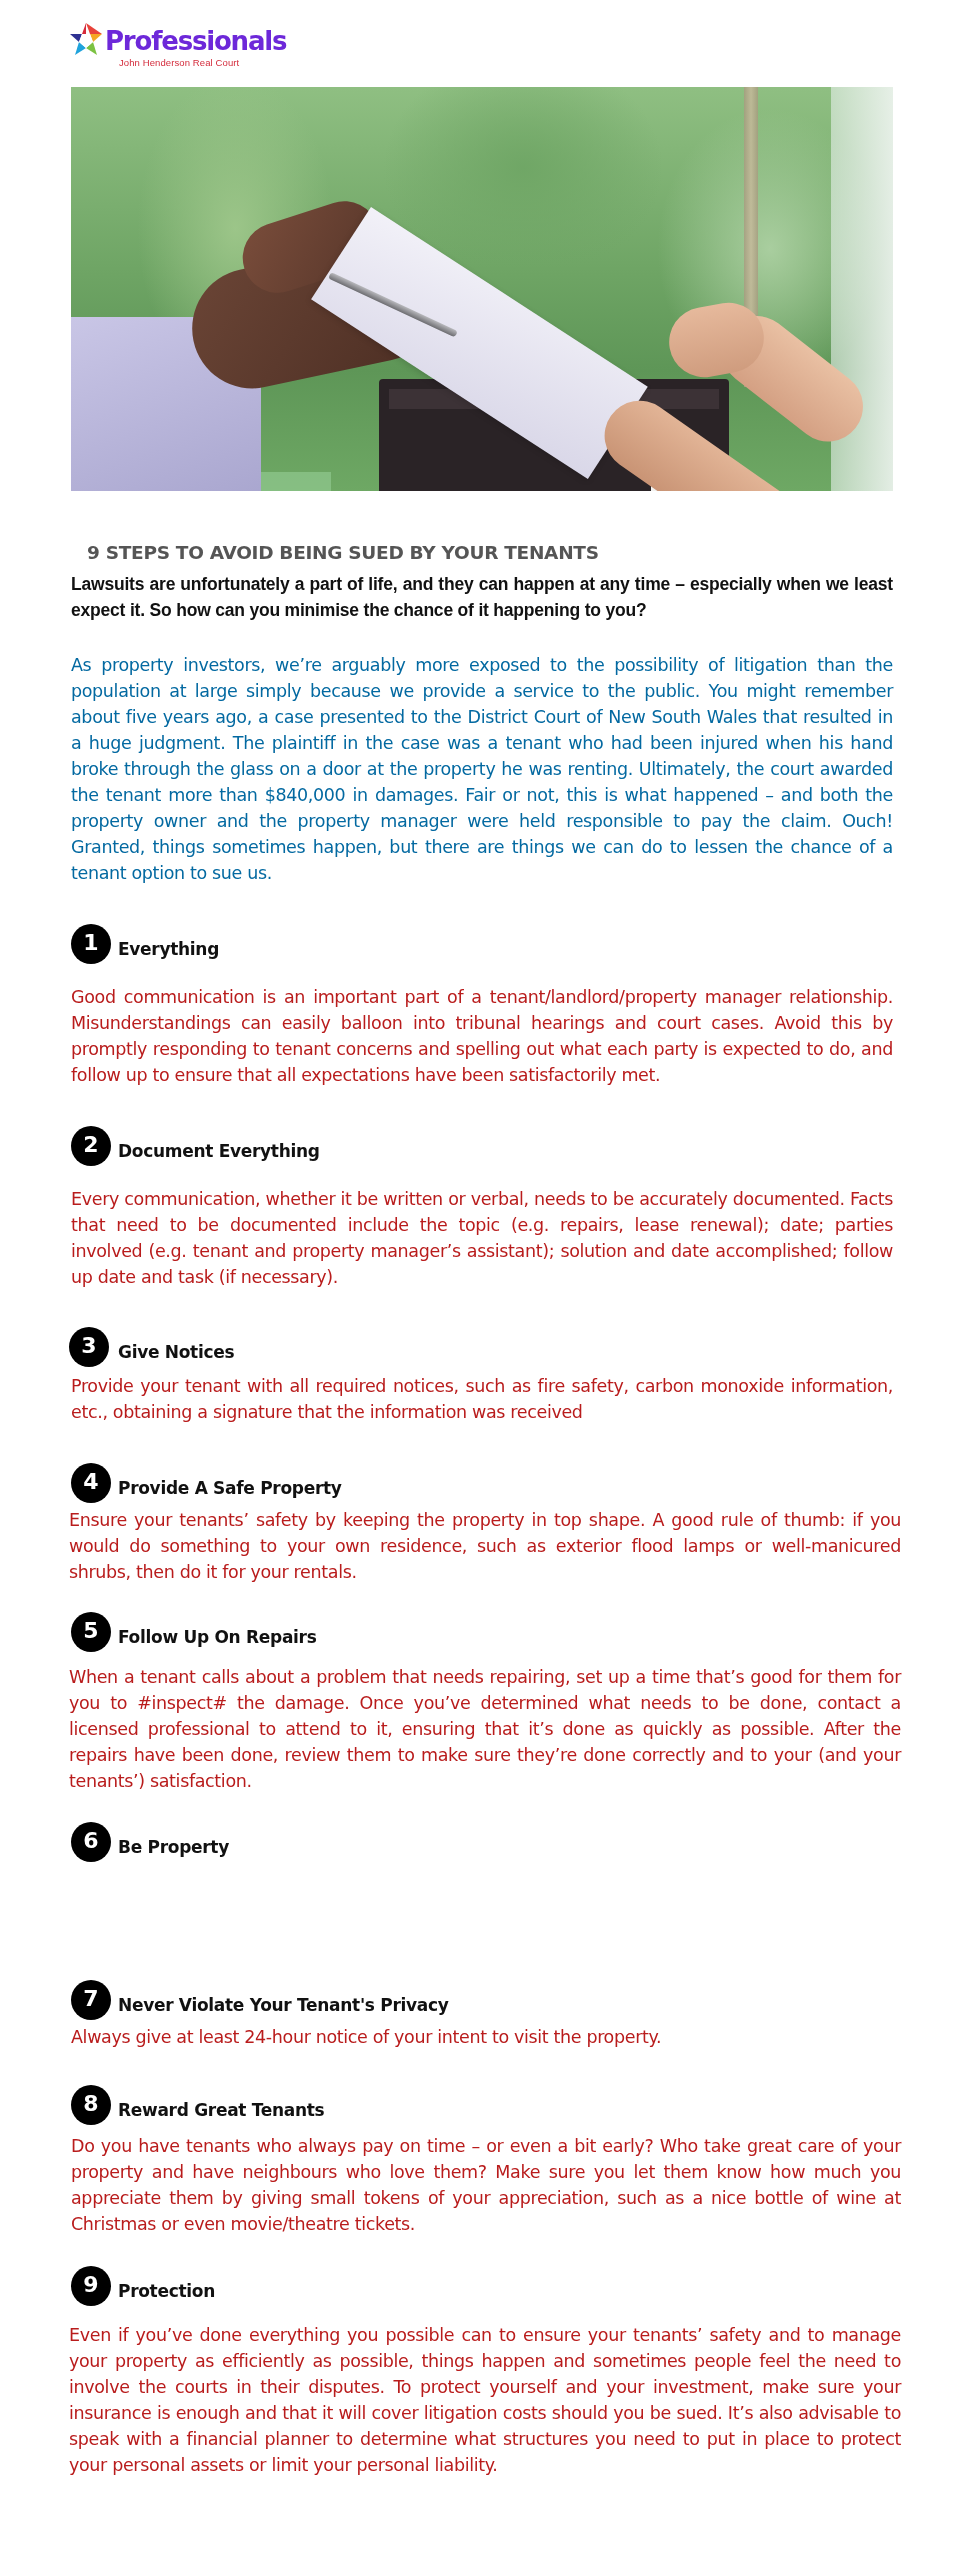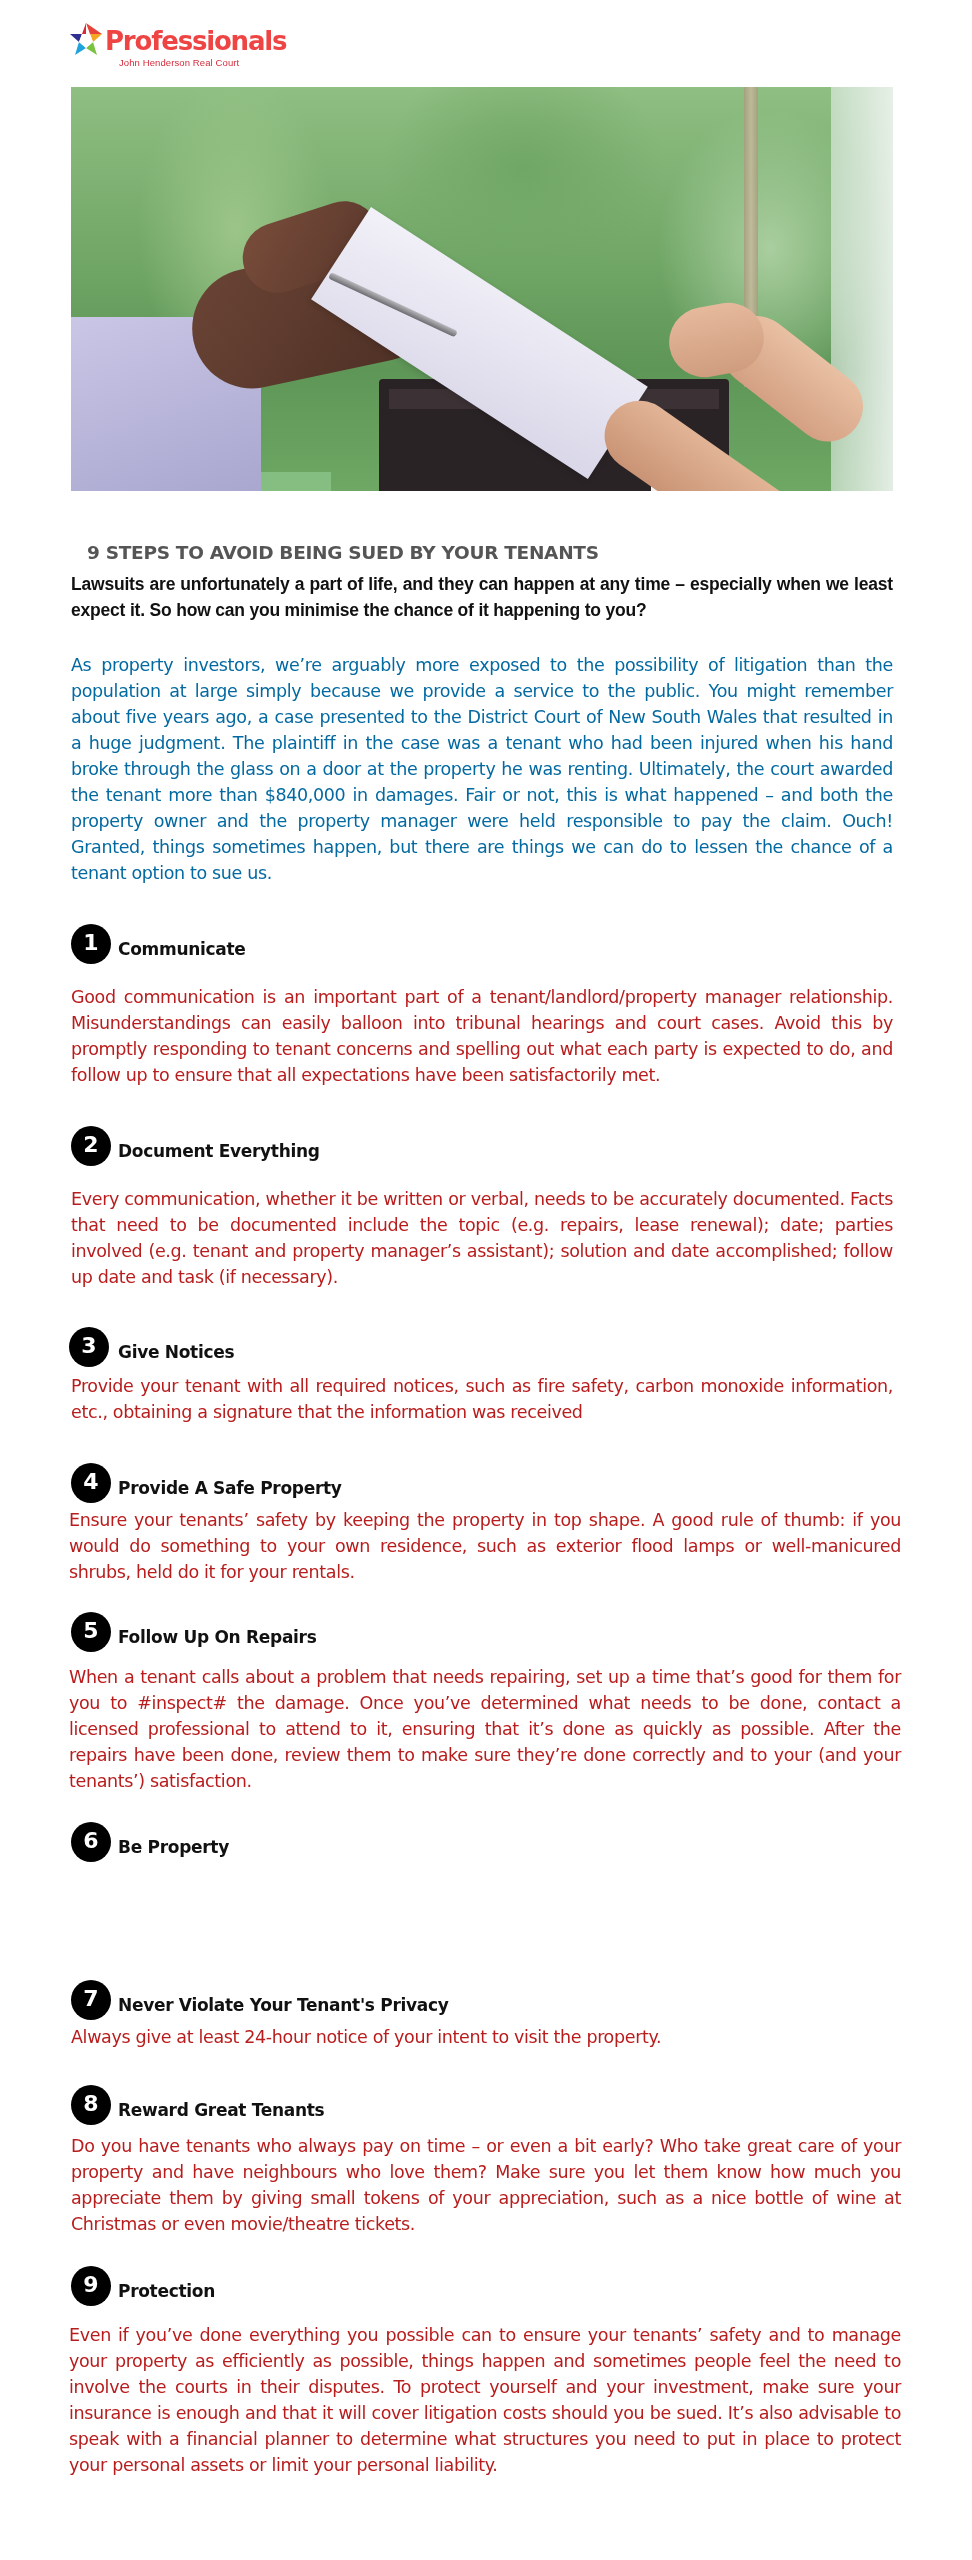--- a/index.html
+++ b/index.html
@@ -6,21 +6,21 @@
   body {
     width: 972px; height: 2560px; position: relative; overflow: hidden;
     font-family: "Liberation Sans", sans-serif; color: #111111;
   }
   
   .logo { position: absolute; left: 68px; top: 20px; width: 190px; height: 52px; }
   .logo svg.star { position: absolute; left: 0; top: 2px; width: 36px; height: 34px; }
   .logo .brand {
     position: absolute; left: 37px; top: 7px;
     font-family: "DejaVu Sans", sans-serif; font-weight: bold; font-size: 26px;
-    letter-spacing: -1.2px; color: #ef4444; line-height: 28px;
+    letter-spacing: -1.2px; color: #6d28d9; line-height: 28px;
   }
   .logo .sub {
     position: absolute; left: 51px; top: 37px;
     font-family: "Liberation Sans", sans-serif; font-size: 9.5px; color: #d42c3c; letter-spacing: 0.1px;
   }
 
   
   .hero {
     position: absolute; left: 71px; top: 87px; width: 822px; height: 404px; overflow: hidden;
     background:
@@ -111,21 +111,21 @@
   <div class="hand-right"></div>
 </div>
 
 <h1 class="title">9 STEPS TO AVOID BEING SUED BY YOUR TENANTS</h1>
 <p class="lead">Lawsuits are unfortunately a part of life, and they can happen at any time – especially when we least expect it. So how can you minimise the chance of it happening to you?</p>
 <p class="intro">As property investors, we’re arguably more exposed to the possibility of litigation than the population at large simply because we provide a service to the public. You might remember about five years ago, a case presented to the District Court of New South Wales that resulted in a huge judgment. The plaintiff in the case was a tenant who had been injured when his hand broke through the glass on a door at the property he was renting. Ultimately, the court awarded the tenant more than $840,000 in damages. Fair or not, this is what happened – and both the property owner and the property manager were held responsible to pay the claim. Ouch! Granted, things sometimes happen, but there are things we can do to lessen the chance of a tenant option to sue us.</p>
 
 <div class="step" style="left:71px; top:924px; width:822px;">
   <div class="head">
     <div class="num">1</div>
-    <div class="htext">Communicate</div>
+    <div class="htext">Everything</div>
   </div>
   <p class="body" style="margin-top:18px;">Good communication is an important part of a tenant/landlord/property manager relationship. Misunderstandings can easily balloon into tribunal hearings and court cases. Avoid this by promptly responding to tenant concerns and spelling out what each party is expected to do, and follow up to ensure that all expectations have been satisfactorily met.</p>
 </div>
 
 <div class="step" style="left:71px; top:1126px; width:822px;">
   <div class="head">
     <div class="num">2</div>
     <div class="htext">Document Everything</div>
   </div>
   <p class="body" style="margin-top:18px;">Every communication, whether it be written or verbal, needs to be accurately documented. Facts that need to be documented include the topic (e.g. repairs, lease renewal); date; parties involved (e.g. tenant and property manager’s assistant); solution and date accomplished; follow up date and task (if necessary).</p>
@@ -137,21 +137,21 @@
     <div class="htext" style="left:49px;">Give Notices</div>
   </div>
   <p class="body" style="margin-top:4px; padding-left:2px;">Provide your tenant with all required notices, such as fire safety, carbon monoxide information, etc., obtaining a signature that the information was received</p>
 </div>
 
 <div class="step" style="left:71px; top:1463px; width:830px;">
   <div class="head">
     <div class="num">4</div>
     <div class="htext">Provide A Safe Property</div>
   </div>
-  <p class="body" style="margin-top:2px; margin-left:-2px;">Ensure your tenants’ safety by keeping the property in top shape. A good rule of thumb: if you would do something to your own residence, such as exterior flood lamps or well-manicured shrubs, held do it for your rentals.</p>
+  <p class="body" style="margin-top:2px; margin-left:-2px;">Ensure your tenants’ safety by keeping the property in top shape. A good rule of thumb: if you would do something to your own residence, such as exterior flood lamps or well-manicured shrubs, then do it for your rentals.</p>
 </div>
 
 <div class="step" style="left:71px; top:1612px; width:830px;">
   <div class="head">
     <div class="num">5</div>
     <div class="htext">Follow Up On Repairs</div>
   </div>
   <p class="body" style="margin-top:10px; margin-left:-2px;">When a tenant calls about a problem that needs repairing, set up a time that’s good for them for you to #inspect# the damage. Once you’ve determined what needs to be done, contact a licensed professional to attend to it, ensuring that it’s done as quickly as possible. After the repairs have been done, review them to make sure they’re done correctly and to your (and your tenants’) satisfaction.</p>
 </div>
 

